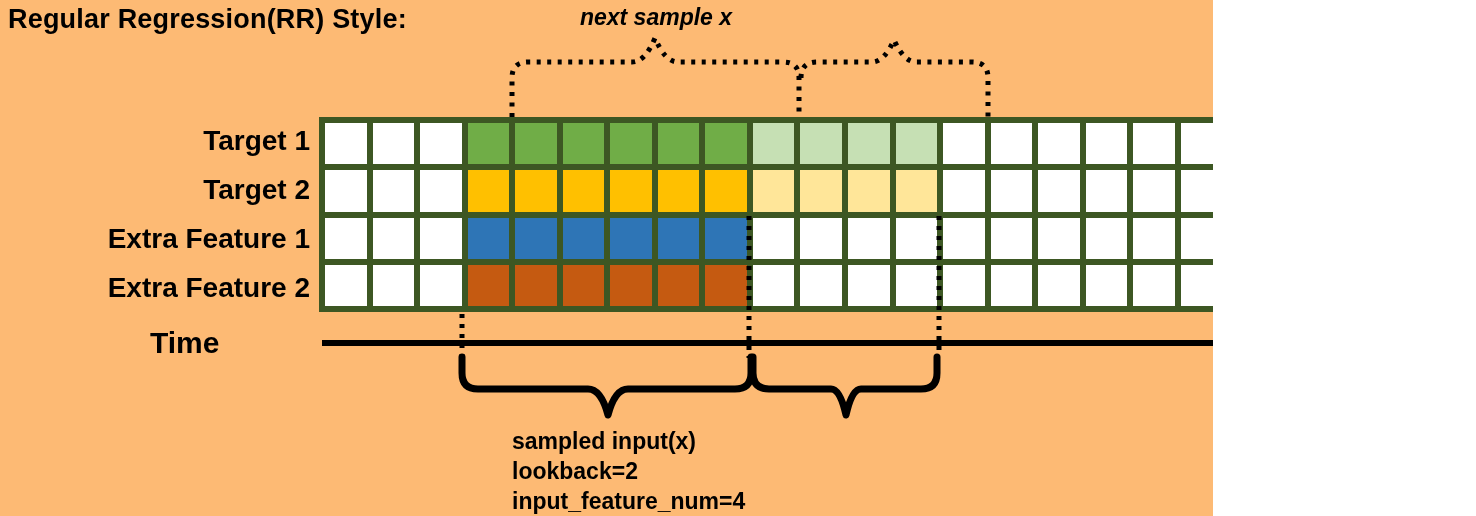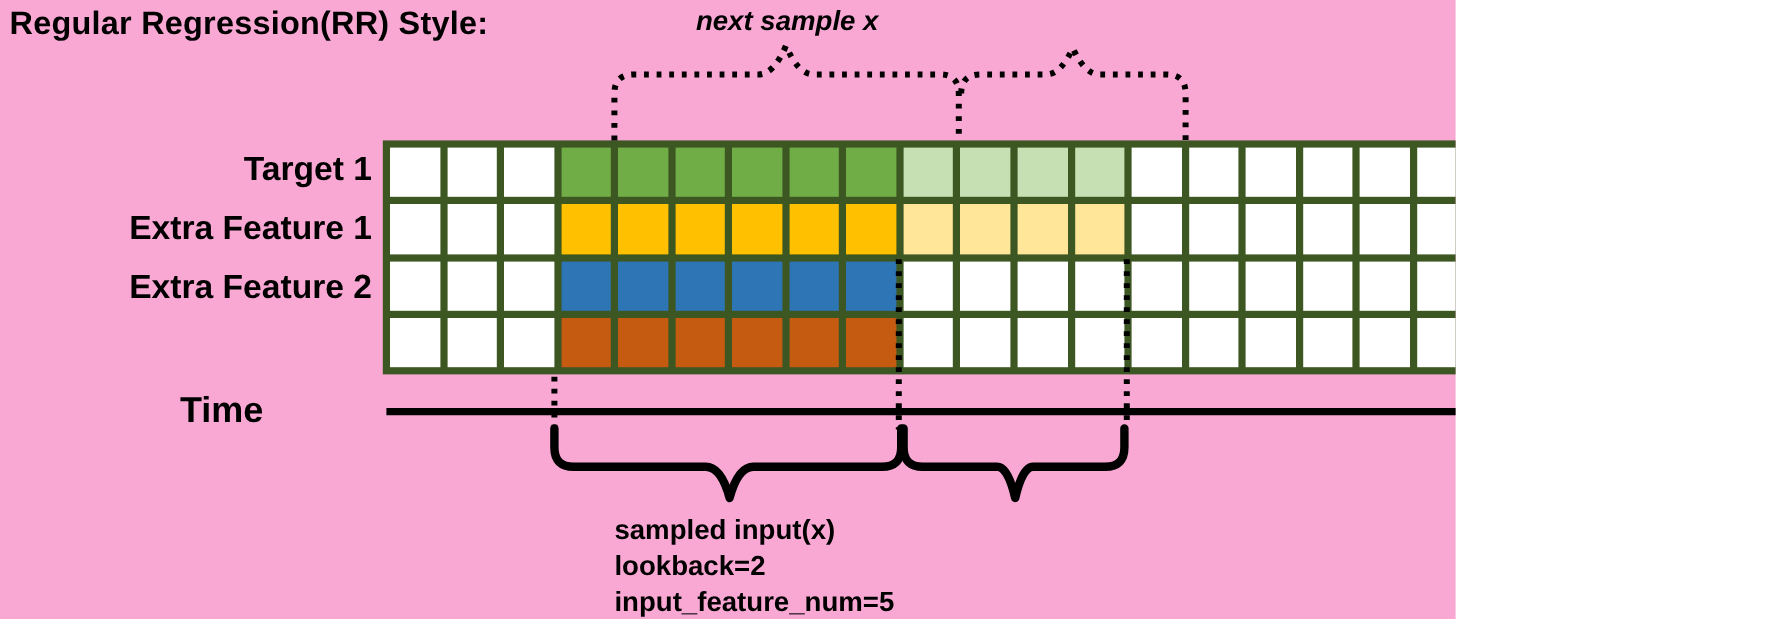--- a/index.html
+++ b/index.html
@@ -1,20 +1,20 @@
 <!DOCTYPE html>
 <html><head>
 <meta charset="utf-8">
 <style>
   html, body { margin: 0; padding: 0; background: #ffffff; }
   .canvas {
     position: relative;
     width: 1213px;
     height: 516px;
-    background: #f9a8d4;
+    background: #fdba74;
     font-family: "Liberation Sans", sans-serif;
     color: #000000;
     overflow: hidden;
   }
   .title {
     position: absolute;
     left: 8px;
     top: 4px;
     font-size: 27px;
     font-weight: bold;
@@ -92,20 +92,21 @@
 <body>
 
 <div class="canvas">
 
   <div class="title">Regular Regression(RR) Style:</div>
 
   <div class="top-label x">next sample x</div>
 
   <div class="row-labels">
       <div class="row-label">Target 1</div>
+      <div class="row-label">Target 2</div>
       <div class="row-label">Extra Feature 1</div>
       <div class="row-label">Extra Feature 2</div>
     </div>
 
   <div class="sample-grid" style="background: rgb(61, 87, 35);">
       <div class="cell" style="background: rgb(255, 255, 255); grid-area: 1 / 1;"></div>
       <div class="cell" style="background: rgb(255, 255, 255); grid-area: 1 / 2;"></div>
       <div class="cell" style="background: rgb(255, 255, 255); grid-area: 1 / 3;"></div>
       <div class="cell" style="background: rgb(112, 173, 71); grid-area: 1 / 4;"></div>
       <div class="cell" style="background: rgb(112, 173, 71); grid-area: 1 / 5;"></div>
@@ -218,17 +219,17 @@
     <path d="M 462 357 L 462 373 Q 462 389 478 389 L 588 389 Q 601 389 608 415 Q 615 389 628 389 L 735 389 Q 751 389 751 373 L 751 357" fill="none" stroke="#000000" stroke-width="7" stroke-linecap="round" stroke-linejoin="round"></path>
 
     <path d="M 753 357 L 753 373 Q 753 389 769 389 L 831 389 Q 840 389 846 415 Q 852 389 861 389 L 921 389 Q 937 389 937 373 L 937 357" fill="none" stroke="#000000" stroke-width="7" stroke-linecap="round" stroke-linejoin="round"></path>
   </svg>
 
   <div class="time-label">Time</div>
 
   <div class="note input">
     <div>sampled input(x)</div>
     <div>lookback=2</div>
-    <div>input_feature_num=5</div>
+    <div>input_feature_num=4</div>
   </div>
 
 
 </div>
 
 </body></html>

